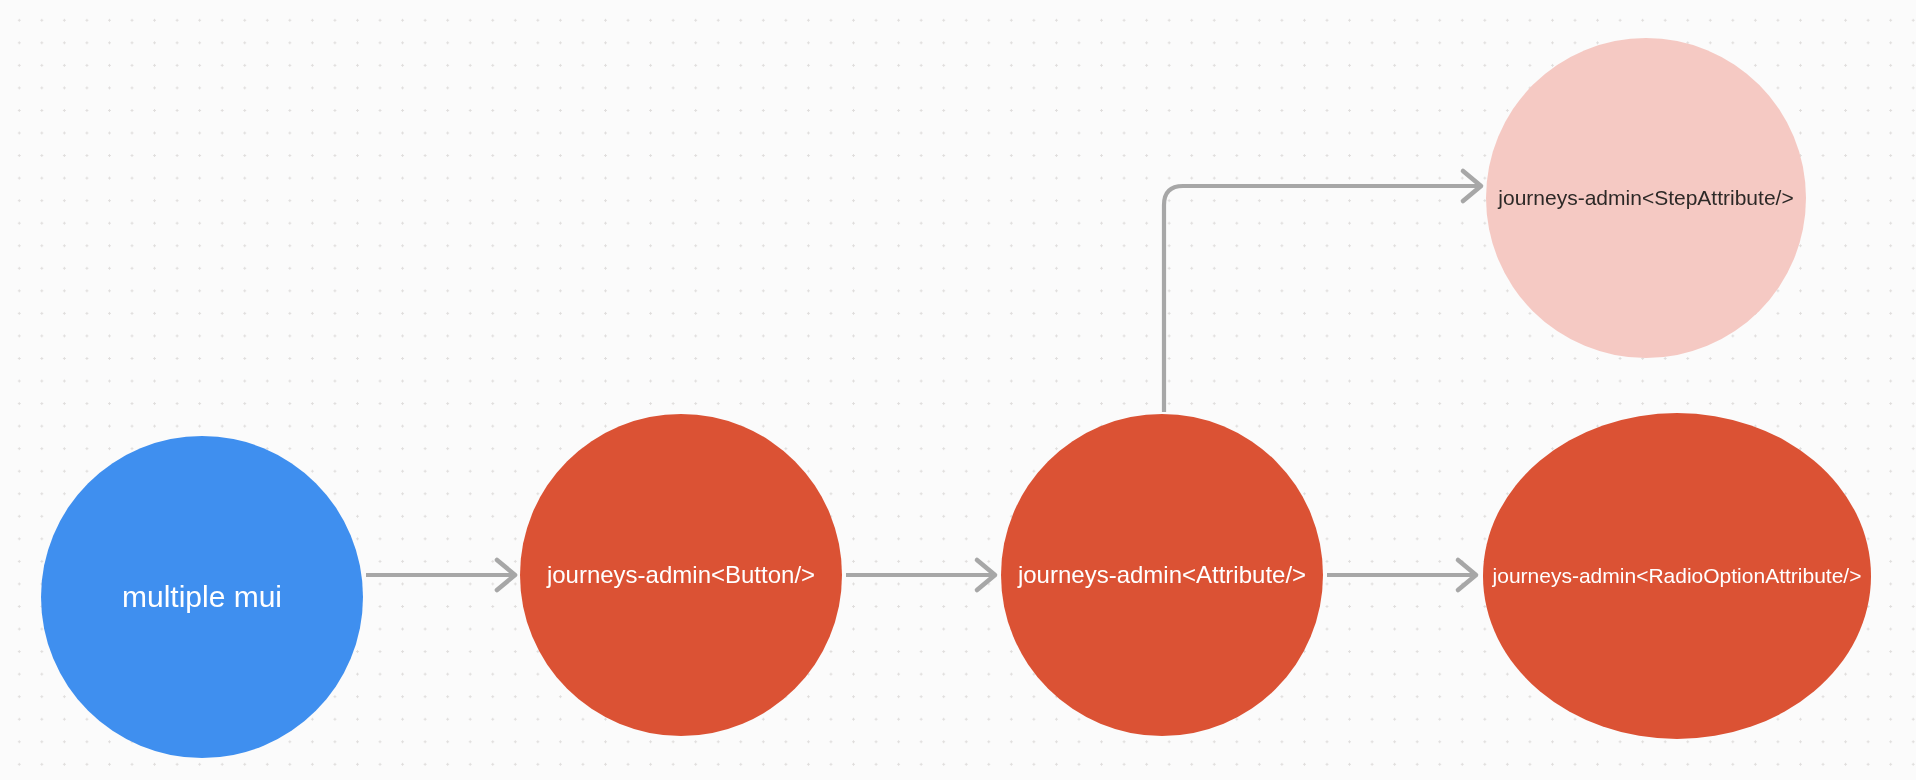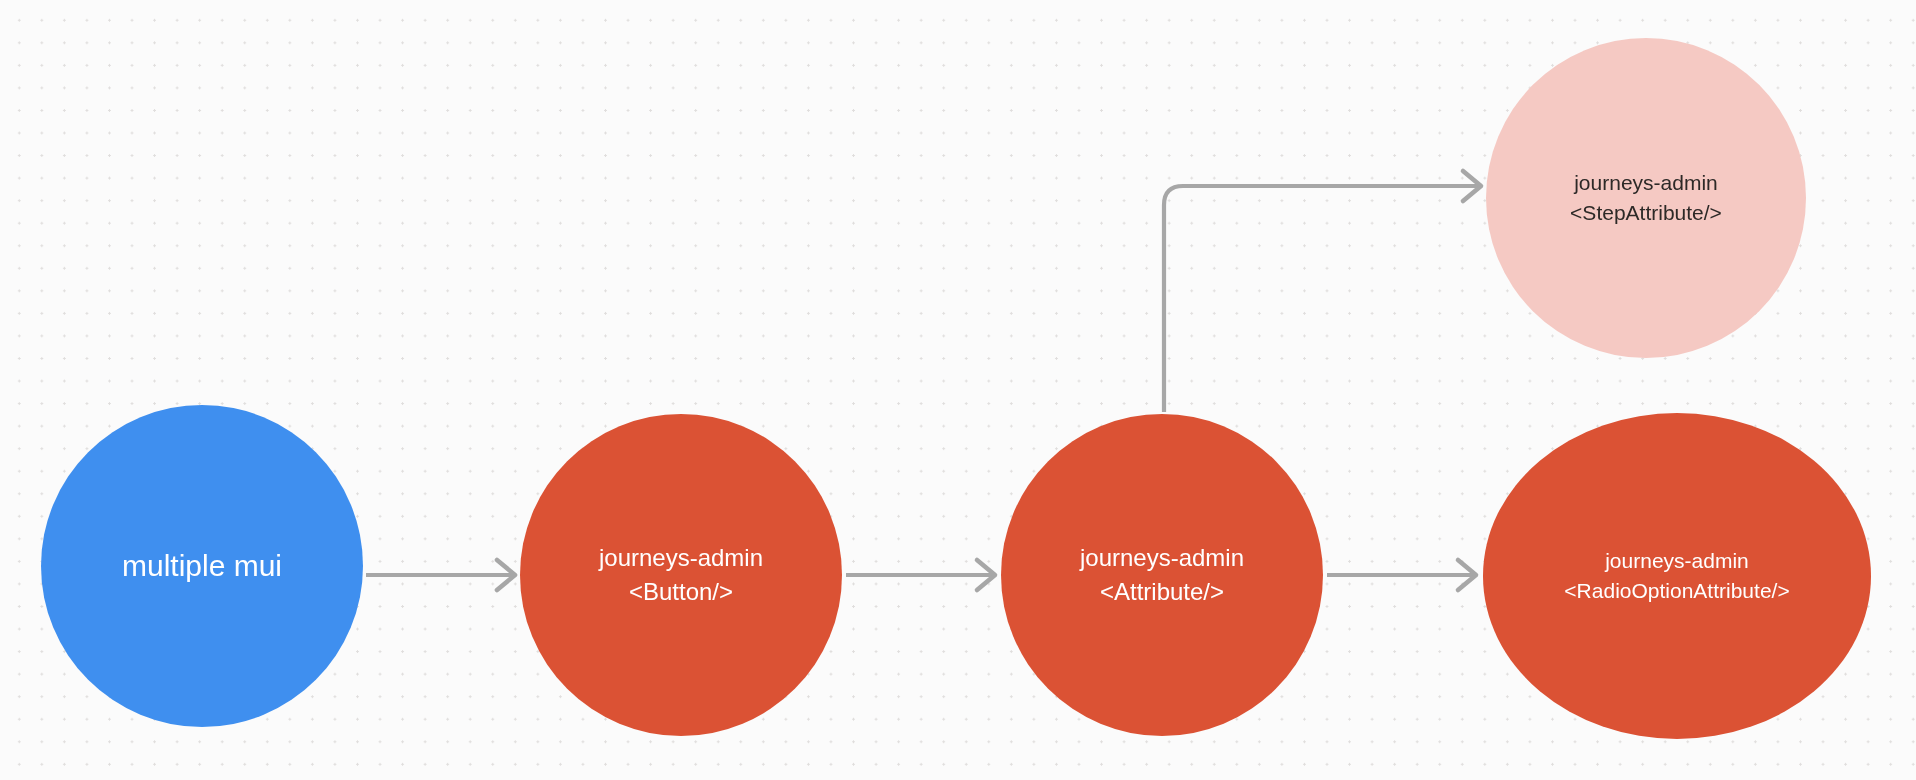--- a/index.html
+++ b/index.html
@@ -36,21 +36,20 @@
   .edge-head {
     fill: none;
     stroke: #a7a7a7;
     stroke-width: 4.6;
     stroke-linecap: round;
     stroke-linejoin: round;
   }
   .node {
     position: absolute;
     display: flex;
-    flex-direction: column;
     align-items: center;
     justify-content: center;
     border-radius: 50%;
     box-sizing: border-box;
     text-align: center;
     line-height: 1.42;
     -webkit-font-smoothing: antialiased;
   }
   .node .line {
     display: block;
@@ -84,21 +83,21 @@
       <path class="edge-path" d="M 1327 575 L 1473 575"></path>
       <path class="edge-head" d="M 1458 560 L 1476 575 L 1458 590"></path>
     </g>
 
     <g>
       <path class="edge-path" d="M 1164 412 L 1164 205 Q 1164 186 1183 186 L 1478 186"></path>
       <path class="edge-head" d="M 1463 171 L 1481 186 L 1463 201"></path>
     </g>
   </svg>
 
-  <div class="node node-blue sz-lg" style="left:41px; top:405px; width:322px; height:322px;gap:40px;">
+  <div class="node node-blue sz-lg" style="left:41px; top:436px; width:322px; height:322px;gap:40px;">
     <span class="line">multiple mui</span>
   </div>
 
   <div class="node node-orange sz-md" style="left:520px; top:414px; width:322px; height:322px;">
     <span class="line">journeys-admin</span>
     <span class="line">&lt;Button/&gt;</span>
   </div>
 
   <div class="node node-orange sz-md" style="left:1001px; top:414px; width:322px; height:322px;">
     <span class="line">journeys-admin</span>

